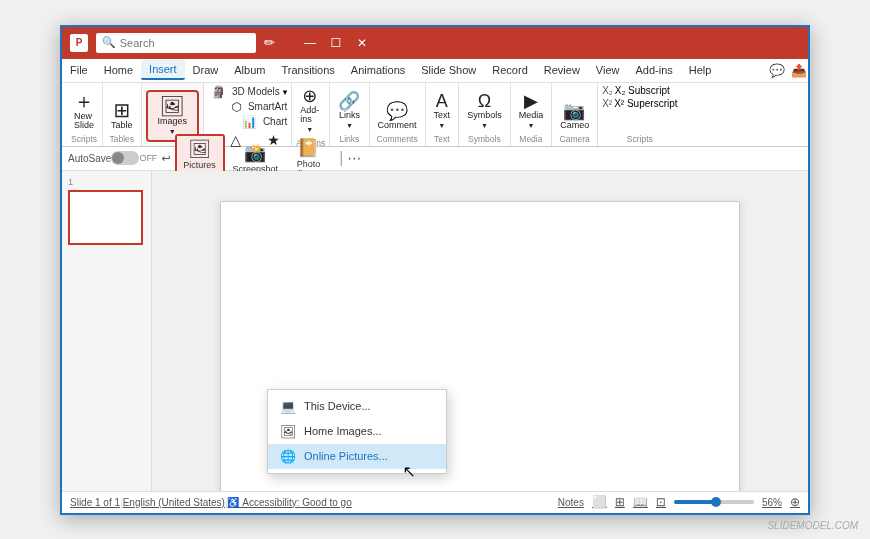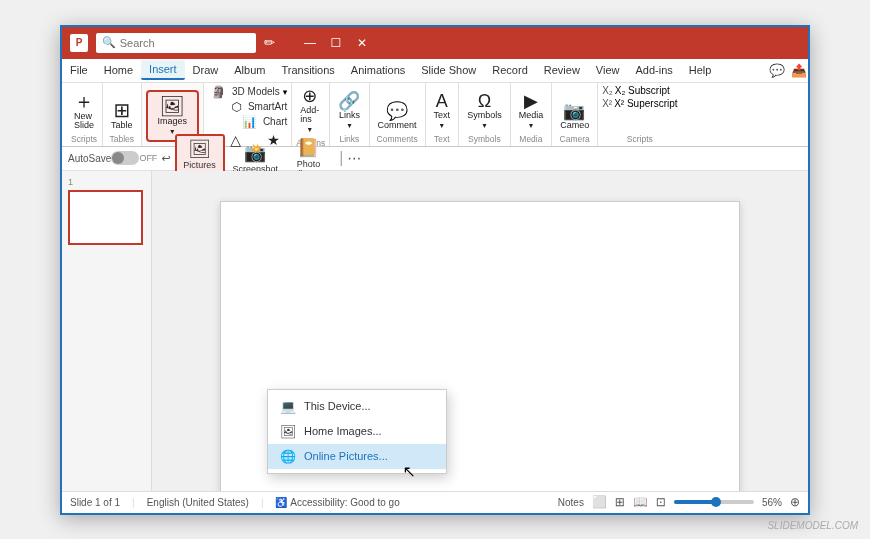--- a/index.html
+++ b/index.html
@@ -245,23 +245,24 @@
     }
 
     
     .status-bar {
       height: 22px;
       background: #fff;
       border-top: 1px solid #ddd;
       display: flex;
       align-items: center;
       padding: 0 8px;
-      gap: 12px;
+      gap: 0;
       font-size: 10px;
       color: #555;
+      text-decoration: underline;
     }
     .status-right {
       margin-left: auto;
       display: flex;
       align-items: center;
       gap: 8px;
     }
     .zoom-slider {
       width: 80px;
       height: 4px;

